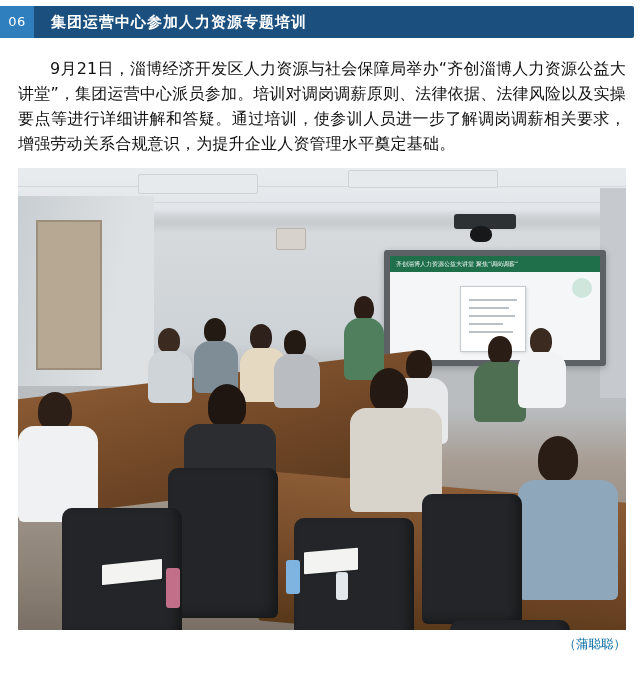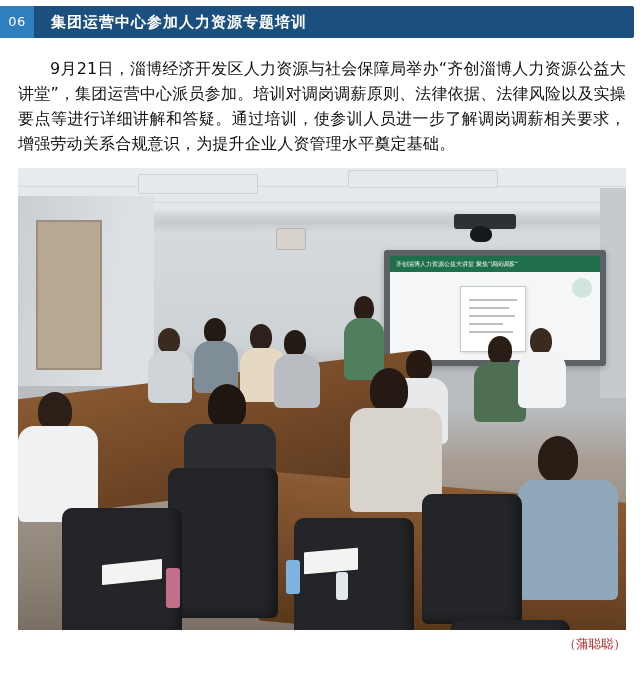--- a/index.html
+++ b/index.html
@@ -222,21 +222,21 @@
   .cup { position: absolute; border-radius: 3px; }
   .paper { position: absolute; background: #f3f4f2; border-radius: 1px; box-shadow: 0 1px 2px rgba(0,0,0,.18); }
 
   .photo-credit {
     position: absolute;
     top: 636px;
     left: 18px;
     width: 608px;
     text-align: right;
     font-size: 12.5px;
-    color: #b91c1c;
+    color: #0369a1;
   }
 </style>
 </head>
 <body>
 
 <div id="page">
 
   <div class="header">
     <div class="header-bar"></div>
     <div class="page-number">06</div>

